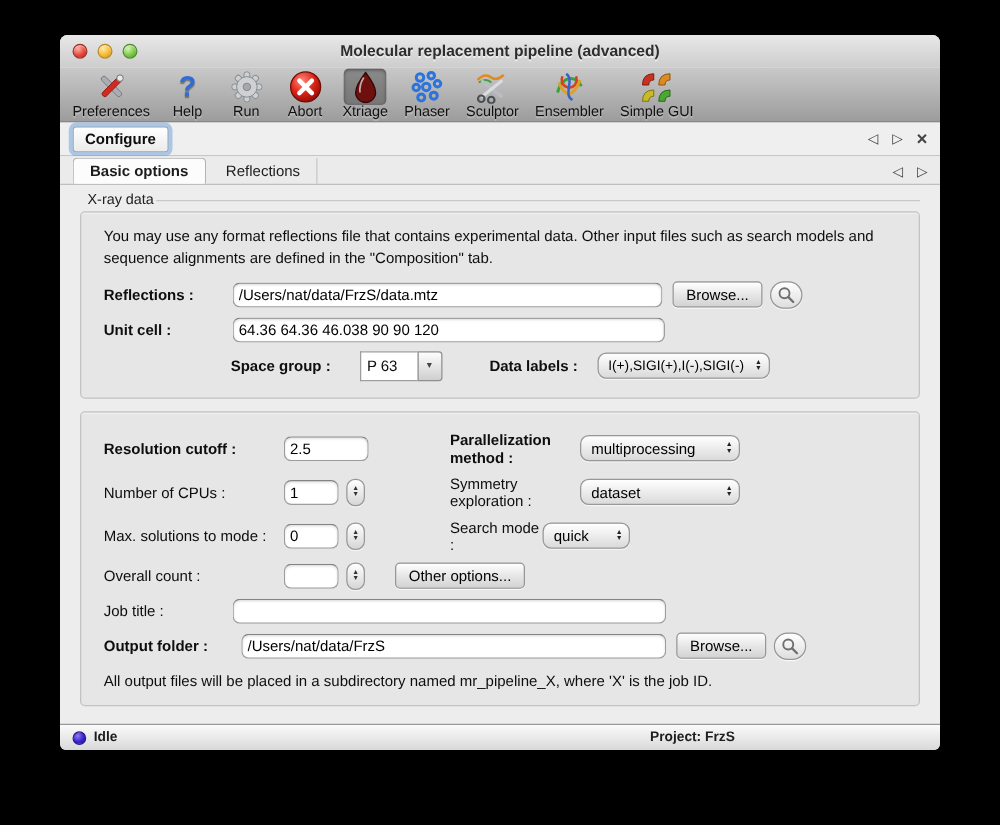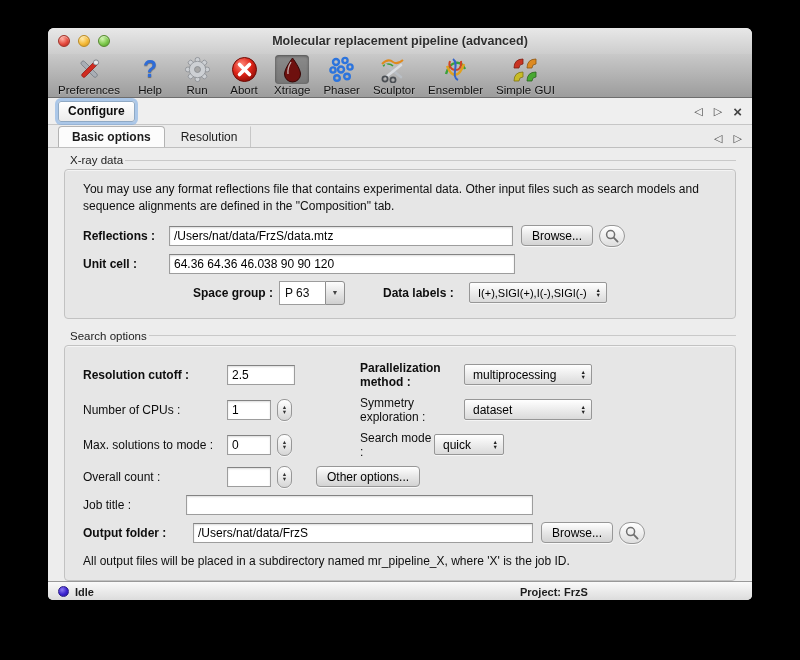--- a/index.html
+++ b/index.html
@@ -67,31 +67,31 @@
   .group-title { font-size:11.5px; color:#222; white-space:nowrap; }
   .group-rule { flex:1; height:1px; background:#c9c9c9; }
   .group-box {
     margin:2px 16px 0 16px; border:1px solid #c2c2c2; border-radius:4px;
     background:#e6e6e6; padding:8px 18px 10px 18px;
     box-shadow:inset 0 1px 0 rgba(255,255,255,.55);
   }
   .gap { height:8px; }
   .para { font-size:12px; color:#0e0e0e; line-height:1.45; margin:3px 0 9px 0; max-width:648px; }
   .frow { display:flex; align-items:center; margin:7px 0; font-size:12px; color:#0e0e0e; }
-  .flabel  { width:86px;  flex:0 0 auto; }
+  .flabel  { width:103px;  flex:0 0 auto; }
   .flabel2 { width:144px; flex:0 0 auto; }
   .flabel-job { width:103px; flex:0 0 auto; }
   .flabel-out { width:110px; flex:0 0 auto; }
   .bold { font-weight:bold; }
   .leftcell { width:233px; flex:0 0 auto; display:flex; align-items:center; }
   .rlabel { width:148px; flex:0 0 auto;padding-left:44px; }
   input.text {
     height:20px; border:1px solid #9d9d9d; border-top-color:#838383; background:#fff;
     font:12px "Liberation Sans", sans-serif; color:#000; padding:1px 4px;
-    box-shadow:inset 0 1px 2px rgba(0,0,0,.14); border-radius:0;
+    box-shadow:inset 0 1px 2px rgba(0,0,0,.14); border-radius:6px;
   }
   .w-path  { width:344px; }
   .w-cell  { width:346px; }
   .w-res   { width:68px; }
   .w-small { width:44px; }
   .w-job   { width:347px; }
   .w-out   { width:340px; }
   .btn {
     height:21px; background:linear-gradient(#ffffff,#e9e9e9 45%,#d3d3d3);
     border:1px solid #979797; border-radius:4px; padding:0 10px;
@@ -109,21 +109,21 @@
     width:46px; border:1px solid #9d9d9d; border-right:none; background:#fff;
     font-size:12px; display:flex; align-items:center; padding:0 5px;
   }
   .combo-btn {
     width:20px; border:1px solid #8f8f8f; background:linear-gradient(#fdfdfd,#cfcfcf);
     display:flex; align-items:center; justify-content:center; font-size:7px; color:#444;
     border-radius:0 3px 3px 0;
   }
   .popup {
     height:21px; display:inline-flex; align-items:center;
-    border:1px solid #979797; border-radius:2px;
+    border:1px solid #979797; border-radius:7px;
     background:linear-gradient(#ffffff,#dadada); padding:0 5px 0 8px; font-size:12px; color:#000;
     box-shadow:0 1px 0 rgba(255,255,255,.6);
   }
   .popup .ptext { flex:1; white-space:nowrap; overflow:hidden; }
   .arrows { margin-left:auto; padding-left:6px; display:flex; flex-direction:column; align-items:center;
             font-size:5.5px; line-height:4.5px; color:#222; }
   .w-labels   { width:138px; }
   .w-method   { width:128px; }
   .w-quick    { width:70px;  }
   .stepper {
@@ -282,21 +282,21 @@
     <span class="configure-tab">Configure</span>
     <span class="navgroup">
       <span class="navarrow">◁</span>
       <span class="navarrow">▷</span>
       <span class="navclose">×</span>
     </span>
   </div>
 
   <div class="tabstrip">
     <span class="tab selected">Basic options</span>
-    <span class="tab plain">Resolution</span>
+    <span class="tab plain">Reflections</span>
     <span class="navgroup" style="margin-bottom:3px;">
       <span class="navarrow">◁</span>
       <span class="navarrow">▷</span>
     </span>
   </div>
 
   <div class="content">
 
     <div class="group-head">
       <span class="group-title">X-ray data</span>
@@ -334,24 +334,20 @@
           <span class="arrows">
             <span>▲</span>
               <span>▼</span>
           </span>
         </span>
       </div>
     </div>
 
     <div class="gap"></div>
 
-    <div class="group-head">
-      <span class="group-title">Search options</span>
-      <span class="group-rule"></span>
-    </div>
     <div class="group-box">
 
       <div class="frow">
         <span class="leftcell">
           <span class="flabel2 bold">Resolution cutoff :</span>
           <input class="text w-res" type="text" value="2.5" style="">
         </span>
         <span class="rlabel bold">Parallelization method :</span>
         <span class="popup w-method">
           <span class="ptext">multiprocessing</span>

